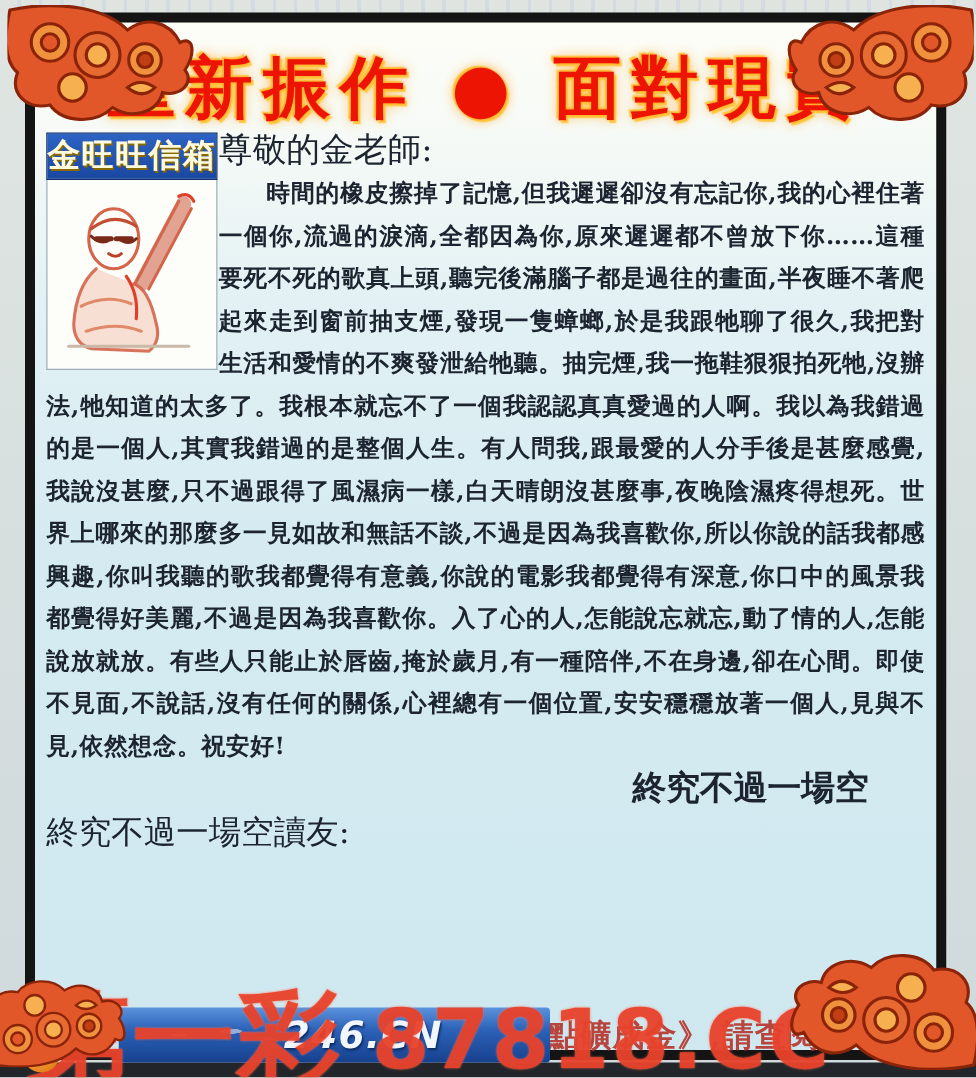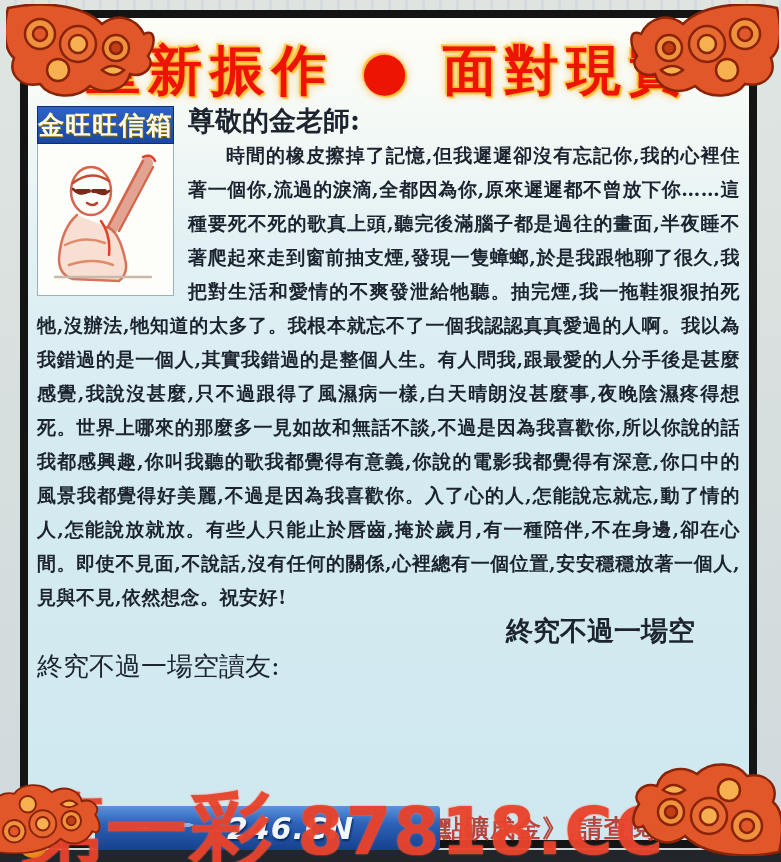--- a/index.html
+++ b/index.html
@@ -18,28 +18,28 @@
           background:linear-gradient(180deg,#fdfdf7 0,#f6faf6 90px,#e3f1f4 220px,#d5ebf1 420px,#cfe8ef 100%);
           overflow:hidden; }
 
   
   .title { margin-top:22px; text-align:center; font-size:54px; line-height:60px;
           font-weight:900; color:#ee1404; letter-spacing:8px; white-space:nowrap;
           text-shadow:0 0 2px #ff8c1a, 2px 2px 1px #ffc83d, -2px -2px 1px #ffc83d, 0 0 10px #ffb347; }
 
   
   .content { padding:4px 9px 0 9px; color:#1c2430; }
-  .mailbox-box { float:left; width:137px; margin:2px 14px 6px 0; }
+  .mailbox-box { float:left; width:137px; margin:2px 1px 6px 0; }
   .mailbox-header { background:linear-gradient(180deg,#2d63c4,#1a47a0); color:#fffbdc;
           font-family:"DejaVu Sans","Liberation Sans",sans-serif; font-weight:800;
           font-size:26px; line-height:36px; text-align:center; letter-spacing:1px;
           text-shadow:1px 1px 0 #8a6a00; border:1px solid #0e2f72; }
   .portrait { height:152px; background:#fdfdfa; border:1px solid #9ab0b8; border-top:none;
           display:flex; align-items:center; justify-content:center; }
-  .salutation { font-size:27px; line-height:34px; font-weight:700; }
+  .salutation { font-size:27px; line-height:34px; font-weight:400; }
   .letter-body { font-size:19px; line-height:34px; font-weight:700; text-indent:2em;
           text-align:justify; letter-spacing:.5px; }
   .letter-sig { font-size:27px; line-height:34px; font-weight:700; text-align:right; padding-right:45px; }
   .reply-salutation { font-size:26px; line-height:31px; font-weight:500; margin-top:3px; }
 
   
   .ornament { position:absolute; width:150px; height:98px; pointer-events:none; z-index:6; }
   .orn-tl { left:6px; top:4px; }
   .orn-tr { right:2px; top:4px; transform:scaleX(-1); }
   .orn-br { right:0px; bottom:6px; transform:scale(-1,-1); }

